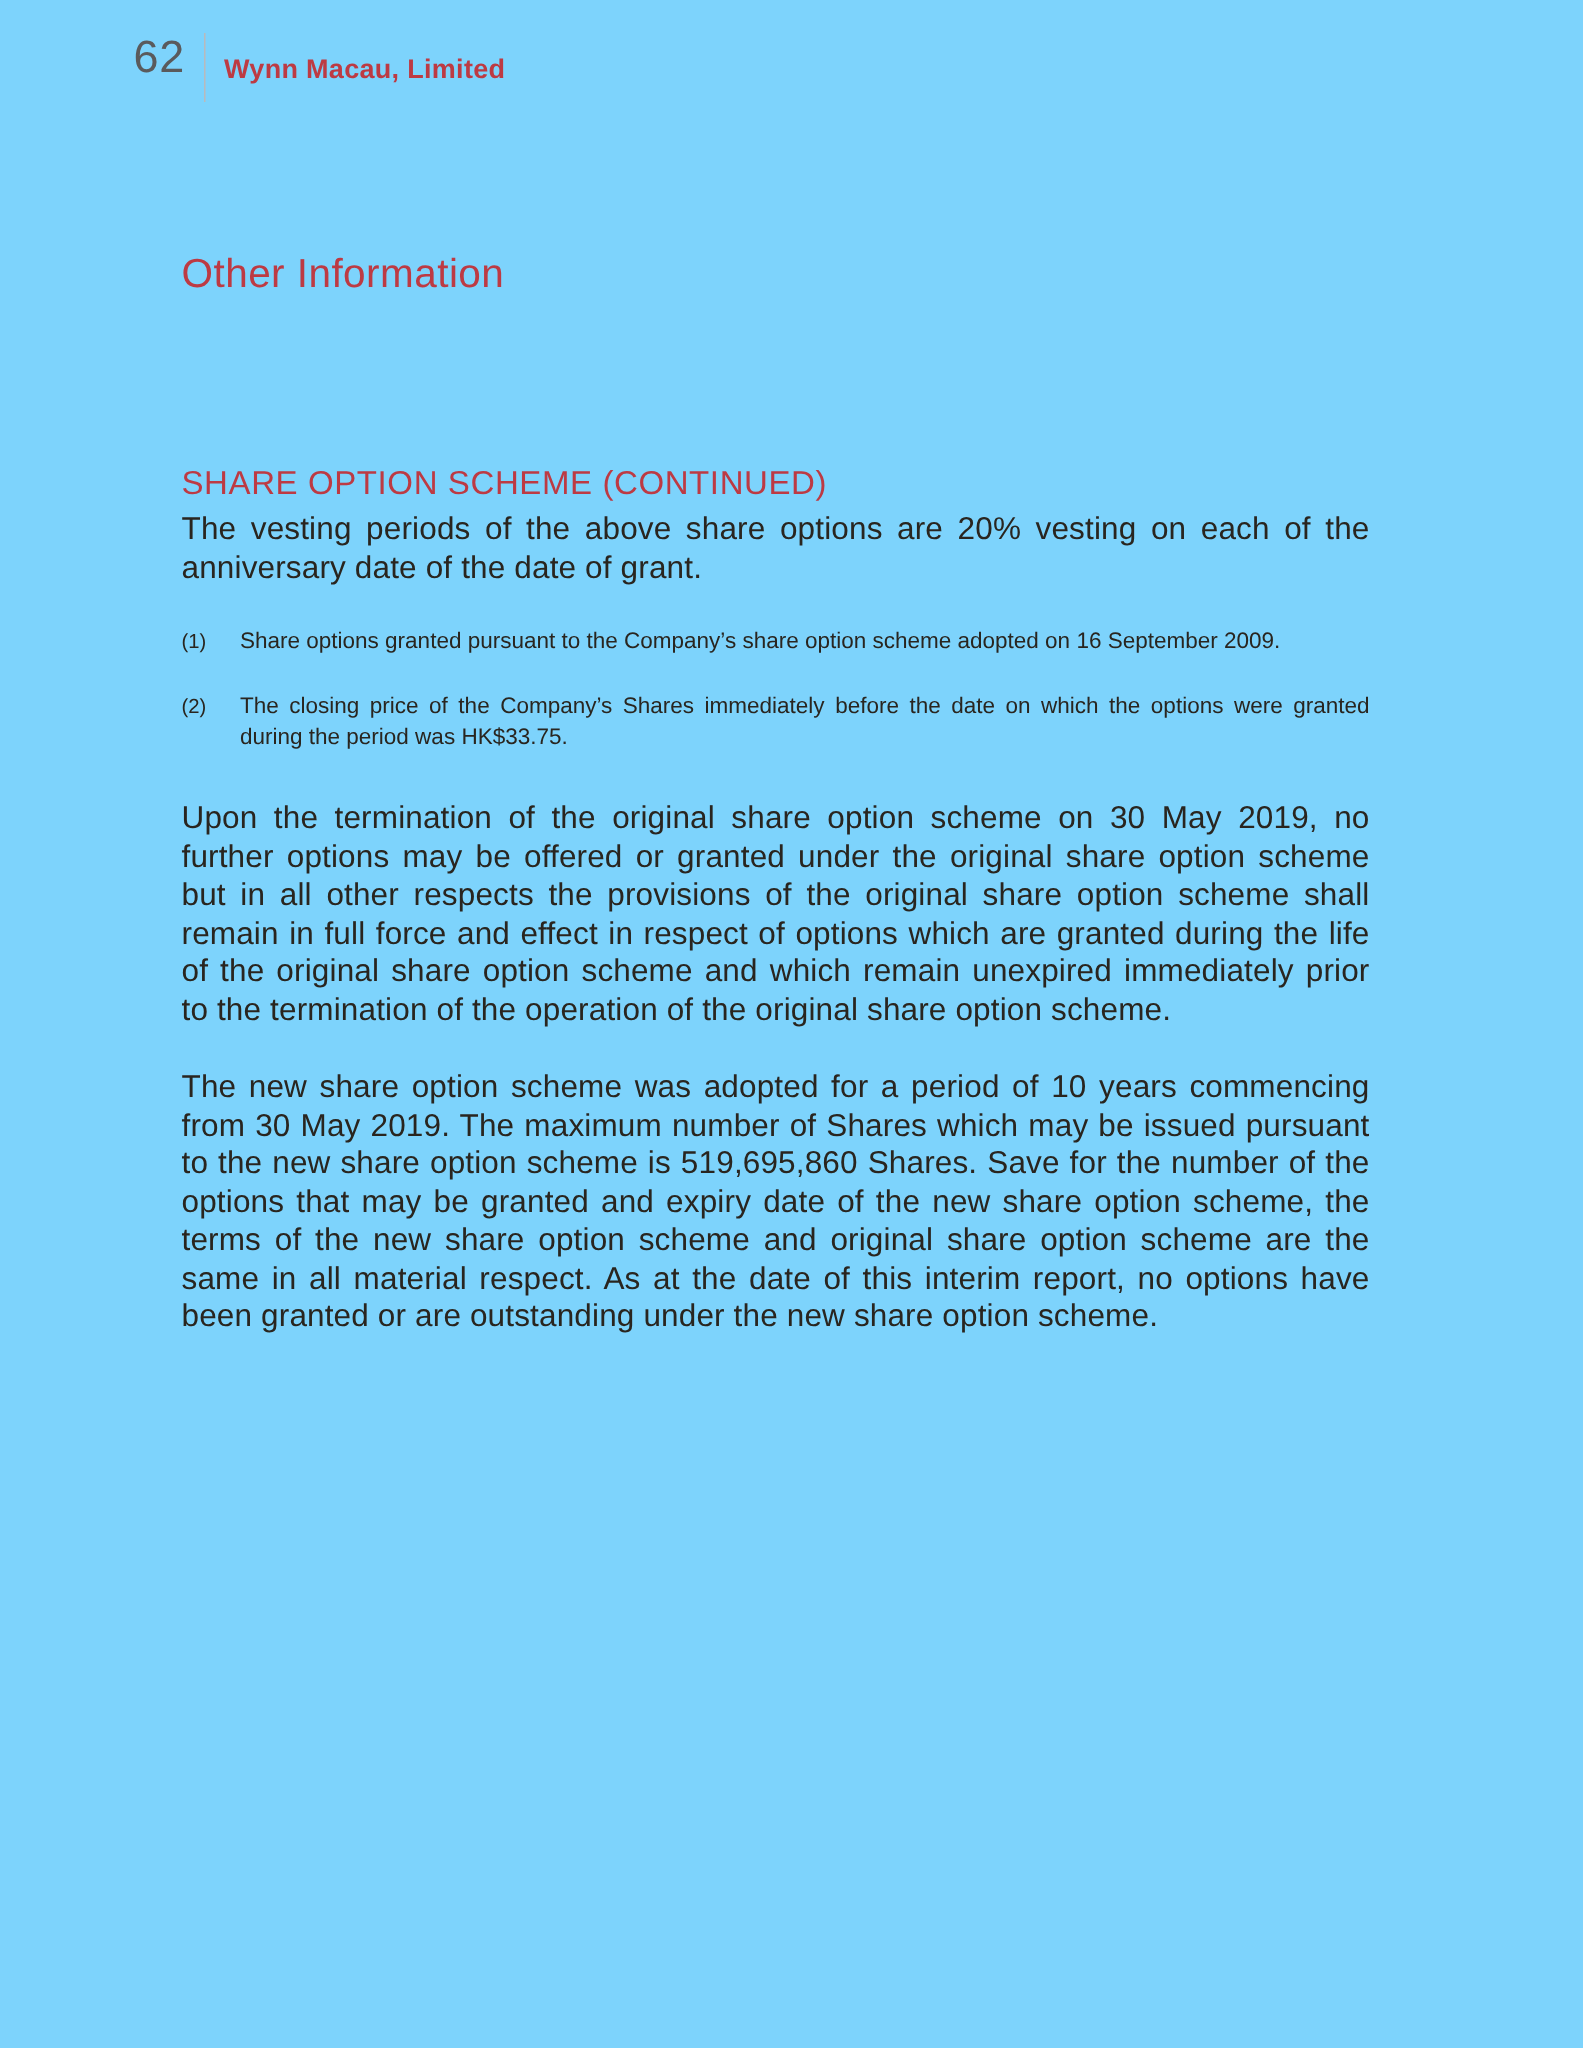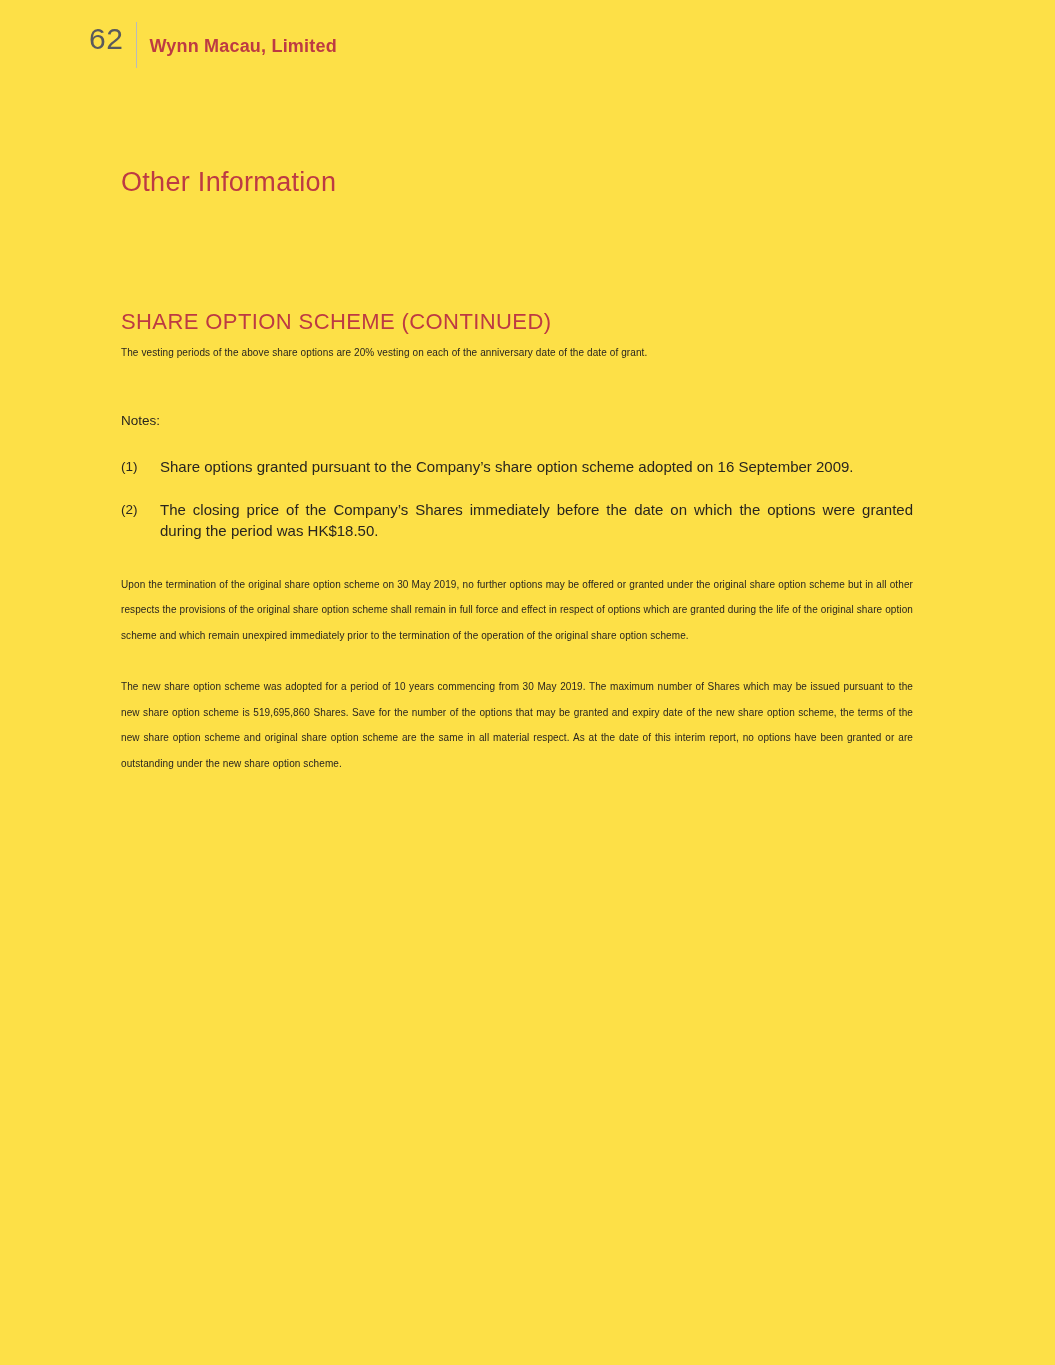--- a/index.html
+++ b/index.html
@@ -6,21 +6,21 @@
   html, body { background: #ffffff; }
   body {
     font-family: "Liberation Sans", sans-serif;
     color: #29251f;
     -webkit-font-smoothing: antialiased;
   }
   .page {
     position: relative;
     width: 1055px;
     height: 1365px;
-    background: #fde047;
+    background: #7dd3fc;
     overflow: hidden;
   }
 
   
   .header {
     position: absolute;
     top: 22px;
     left: 89px;
     display: flex;
     align-items: flex-start;
@@ -66,21 +66,21 @@
   .section-heading {
     margin-top: 113px;
     font-size: 22px;
     font-weight: 400;
     color: #bd3a43;
     letter-spacing: 0.4px;
     line-height: 22px;
   }
 
   .body-para {
-    font-size: 10px;
+    font-size: 21px;
     line-height: 25.5px;
     text-align: justify;
     color: #29251f;
     letter-spacing: 0.1px;
   }
   .intro-para { margin-top: 7px; }
 
   .notes-label {
     margin-top: 46px;
     font-size: 13.5px;
@@ -122,30 +122,29 @@
   </div>
 
   <div class="content">
 
     <h1 class="doc-title">Other Information</h1>
 
     <h2 class="section-heading">SHARE OPTION SCHEME (CONTINUED)</h2>
 
     <p class="body-para intro-para">The vesting periods of the above share options are 20% vesting on each of the anniversary date of the date of grant.</p>
 
-    <div class="notes-label">Notes:</div>
 
     <div class="notes-list">
       <div class="note-item">
         <div class="note-num">(1)</div>
         <div class="note-text">Share options granted pursuant to the Company’s share option scheme adopted on 16 September 2009.</div>
       </div>
       <div class="note-item">
         <div class="note-num">(2)</div>
-        <div class="note-text">The closing price of the Company’s Shares immediately before the date on which the options were granted during the period was HK$18.50.</div>
+        <div class="note-text">The closing price of the Company’s Shares immediately before the date on which the options were granted during the period was HK$33.75.</div>
       </div>
     </div>
 
     <p class="body-para main-para-1">Upon the termination of the original share option scheme on 30 May 2019, no further options may be offered or granted under the original share option scheme but in all other respects the provisions of the original share option scheme shall remain in full force and effect in respect of options which are granted during the life of the original share option scheme and which remain unexpired immediately prior to the termination of the operation of the original share option scheme.</p>
 
     <p class="body-para main-para-2">The new share option scheme was adopted for a period of 10 years commencing from 30 May 2019. The maximum number of Shares which may be issued pursuant to the new share option scheme is 519,695,860 Shares. Save for the number of the options that may be granted and expiry date of the new share option scheme, the terms of the new share option scheme and original share option scheme are the same in all material respect. As at the date of this interim report, no options have been granted or are outstanding under the new share option scheme.</p>
 
   </div>
 
 </div>

